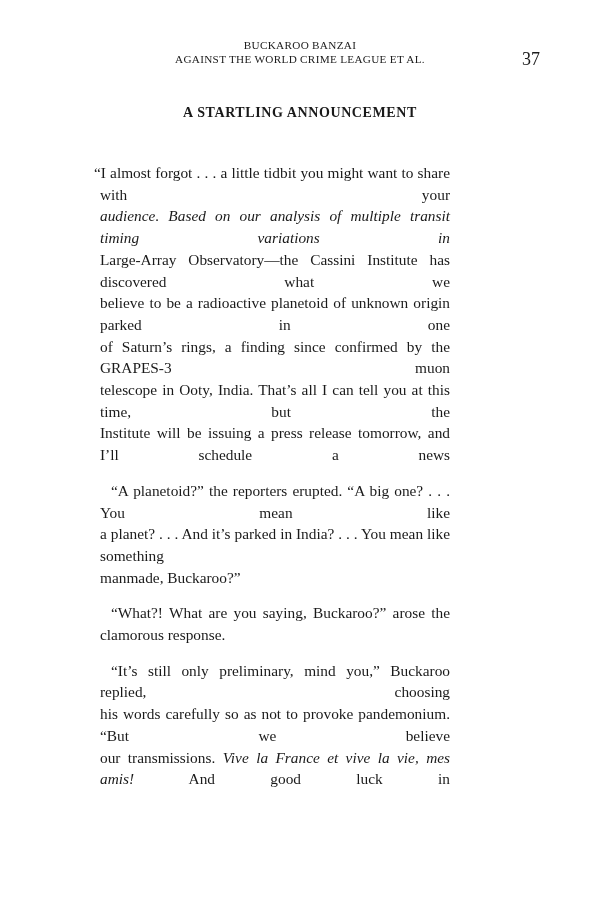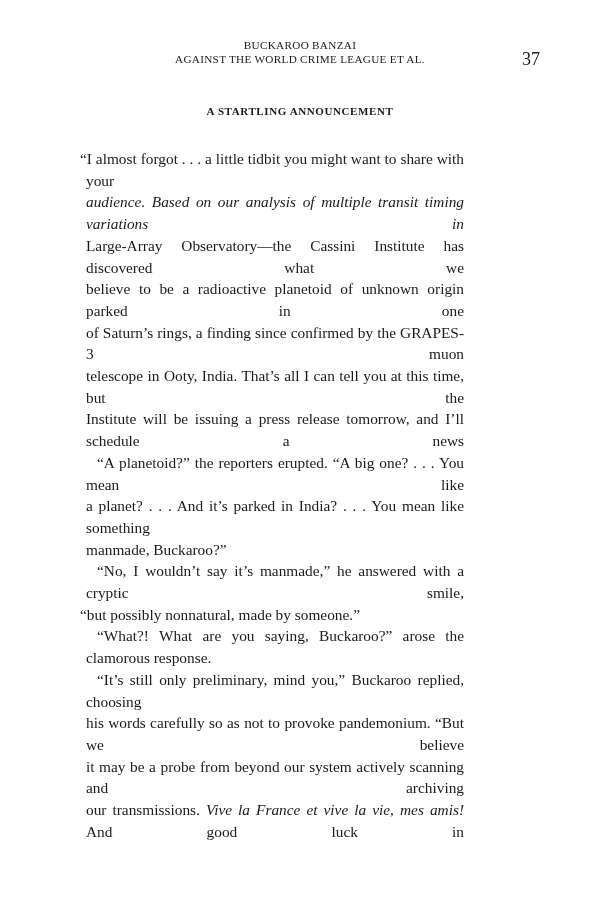--- a/index.html
+++ b/index.html
@@ -3,24 +3,24 @@
 <meta charset="utf-8">
 <style>
   html, body { margin:0; padding:0; background:#ffffff; }
   body { width:600px; height:900px; position:relative; overflow:hidden;
          font-family:"Liberation Serif", "DejaVu Serif", serif; color:#1a1a1a; }
   .running-head { position:absolute; top:38px; left:0; width:600px; text-align:center;
          font-size:11.2px; letter-spacing:0.3px; line-height:14px; }
   .running-head .l2 { display:block; }
   .page-num { position:absolute; top:52px; left:522px; font-size:18px; line-height:14px; }
   .chapter-title { position:absolute; top:105px; left:0; width:600px; text-align:center;
-         font-size:11px; font-weight:bold; letter-spacing:0.6px; }
+         font-size:14px; font-weight:bold; letter-spacing:0.6px; }
   .body-text { position:absolute; top:148px; left:86px; width:378px;
          font-size:15.35px; line-height:21.7px; text-align:justify; }
-  .body-text p { margin:0; text-indent:17px; text-align-last:left; }
+  .body-text p { margin:14px; text-indent:17px; text-align-last:left; }
   .body-text p .line { display:block; text-align:justify; text-align-last:justify; }
   .body-text p .line.last { text-align-last:left; }
   i { font-style:italic; }
 </style>
 </head>
 <body>
 
 <div class="running-head">
   <span class="l1">BUCKAROO BANZAI</span>
   <span class="l2">AGAINST THE WORLD CRIME LEAGUE ET AL.</span>
@@ -38,25 +38,20 @@
       <span class="line" style="text-indent: 0px;">of Saturn’s rings, a finding since confirmed by the GRAPES-3 muon</span>
       <span class="line" style="text-indent: 0px;">telescope in Ooty, India. That’s all I can tell you at this time, but the</span>
       <span class="line" style="text-indent: 0px;">Institute will be issuing a press release tomorrow, and I’ll schedule a news</span>
     </p>
     <p>
       <span class="line" style="text-indent: 11px;">“A planetoid?” the reporters erupted. “A big one? . . . You mean like</span>
       <span class="line" style="text-indent: 0px;">a planet? . . . And it’s parked in India? . . . You mean like something</span>
       <span class="line last" style="text-indent: 0px;">manmade, Buckaroo?”</span>
     </p>
     <p>
-      <span class="line" style="text-indent: 11px;">“No, I wouldn’t say it’s manmade,” he answered with a cryptic smile,</span>
-      <span class="line last" style="text-indent: -6px;">“but possibly nonnatural, made by someone.”</span>
-    </p>
-    <p>
       <span class="line last" style="text-indent: 11px;">“What?! What are you saying, Buckaroo?” arose the clamorous response.</span>
     </p>
     <p>
       <span class="line" style="text-indent: 11px;">“It’s still only preliminary, mind you,” Buckaroo replied, choosing</span>
       <span class="line" style="text-indent: 0px;">his words carefully so as not to provoke pandemonium. “But we believe</span>
-      <span class="line" style="text-indent: 0px;">it may be a probe from beyond our system actively scanning and archiving</span>
       <span class="line" style="text-indent: 0px;">our transmissions. <i>Vive la France et vive la vie, mes amis!</i> And good luck in</span>
     </p>
   </div>
 
 </body></html>

